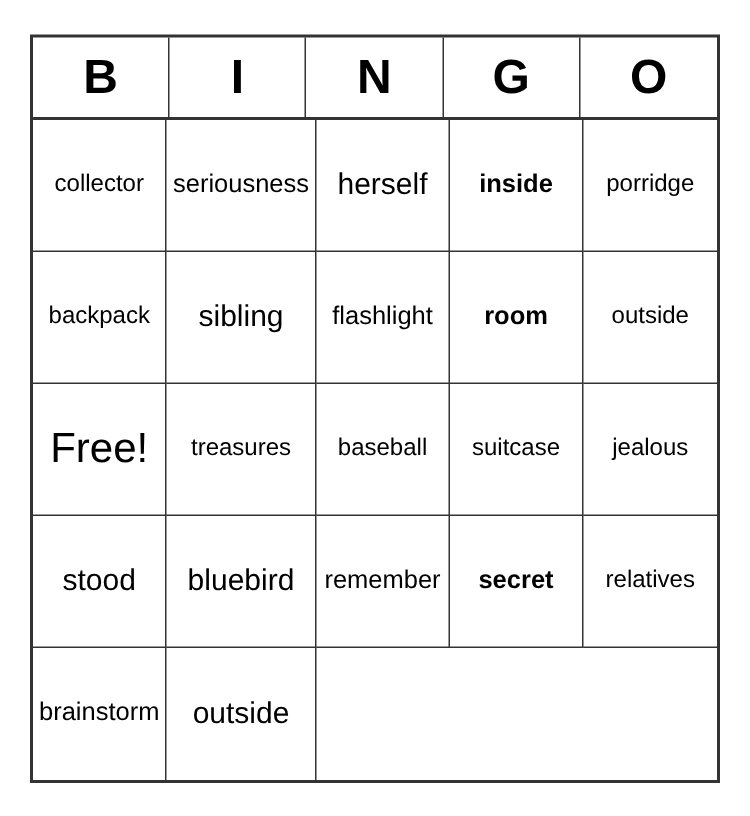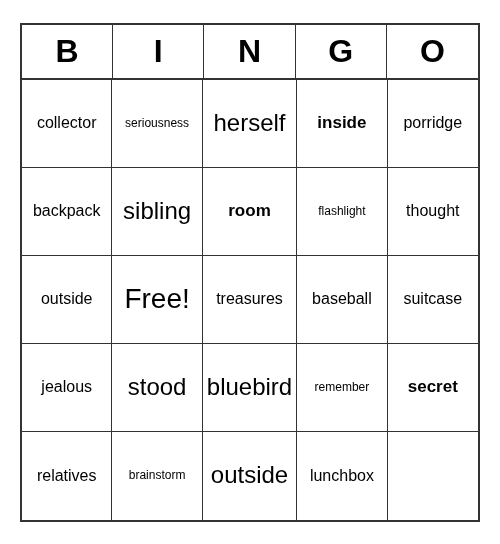--- a/index.html
+++ b/index.html
@@ -64,31 +64,31 @@
 
     .bingo-cell:nth-child(n+21) {
       border-bottom: none;
     }
 
     .cell-text {
       line-height: 1.2;
     }
 
     .size-large {
-      font-size: 24px;
+      font-size: 20px;
       font-weight: normal;
     }
 
     .size-medium {
       font-size: 16px;
       font-weight: normal;
     }
 
     .size-small {
-      font-size: 12px;
+      font-size: 17px;
       font-weight: normal;
     }
 
     .size-xlarge {
       font-size: 17px;
       font-weight: bold;
     }
 
     .free-cell {
       font-size: 28px;
@@ -122,27 +122,24 @@
       <div class="bingo-cell">
         <span class="cell-text size-medium">porridge</span>
       </div>
       <div class="bingo-cell">
         <span class="cell-text size-medium">backpack</span>
       </div>
       <div class="bingo-cell">
         <span class="cell-text size-large">sibling</span>
       </div>
       <div class="bingo-cell">
-        <span class="cell-text size-xlarge">room</span>
-      </div>
-      <div class="bingo-cell">
         <span class="cell-text size-small">flashlight</span>
       </div>
       <div class="bingo-cell">
-        <span class="cell-text size-medium">thought</span>
+        <span class="cell-text size-xlarge">room</span>
       </div>
       <div class="bingo-cell">
         <span class="cell-text size-medium">outside</span>
       </div>
       <div class="bingo-cell">
         <span class="cell-text free-cell">Free!</span>
       </div>
       <div class="bingo-cell">
         <span class="cell-text size-medium">treasures</span>
       </div>
@@ -169,17 +166,14 @@
       </div>
       <div class="bingo-cell">
         <span class="cell-text size-medium">relatives</span>
       </div>
       <div class="bingo-cell">
         <span class="cell-text size-small">brainstorm</span>
       </div>
       <div class="bingo-cell">
         <span class="cell-text size-large">outside</span>
       </div>
-      <div class="bingo-cell">
-        <span class="cell-text size-medium">lunchbox</span>
-      </div>
     </div>
 </div>
 
 </body></html>

